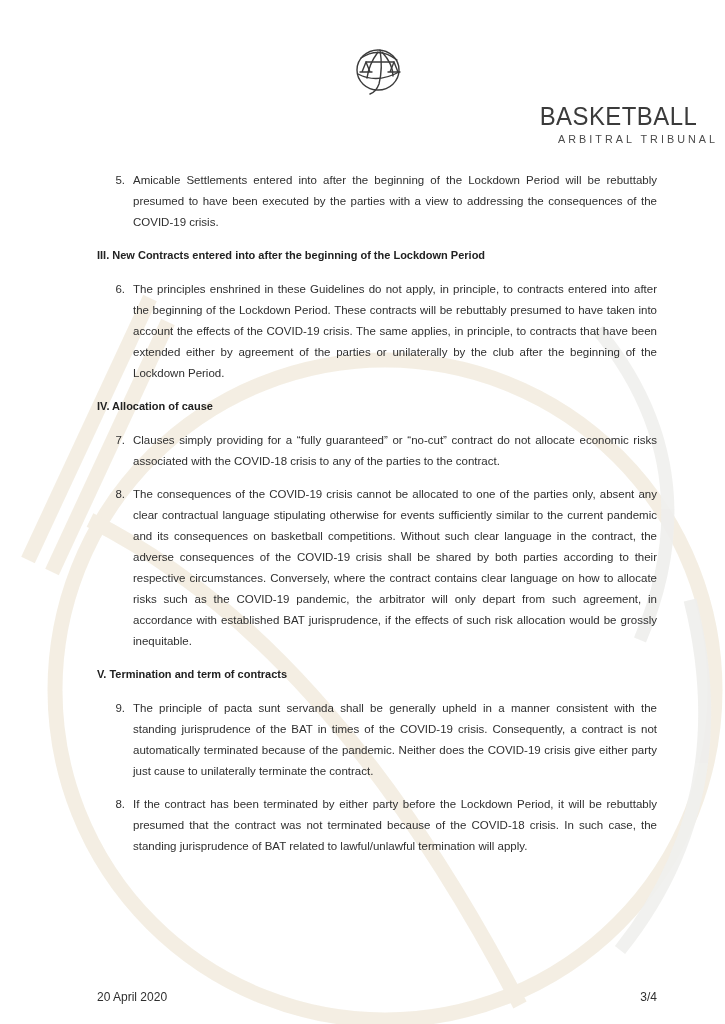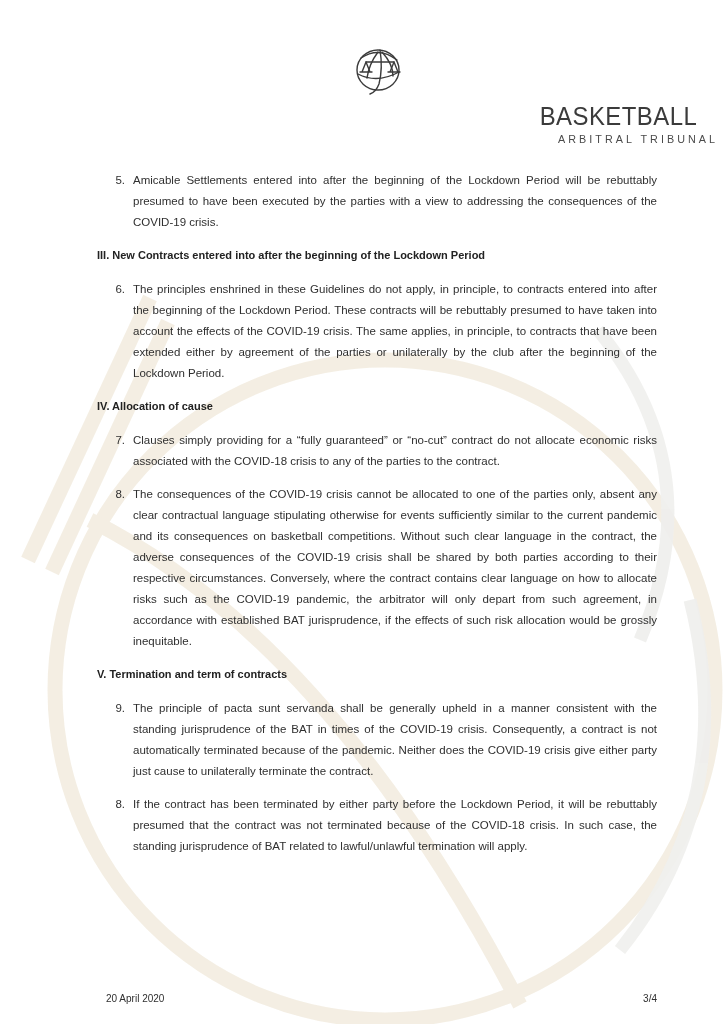--- a/index.html
+++ b/index.html
@@ -88,23 +88,22 @@
     text-align-last: justify;
   }
   
   .doc-footer {
     position: absolute;
     bottom: 20px;
     left: 97px;
     right: 68px;
     display: flex;
     justify-content: space-between;
-    font-size: 10px;
+    font-size: 12px;
     color: #2f2f2f;
-    margin-left: 9px;
   }
 </style>
 </head>
 <body>
 
 <svg class="watermark" viewBox="0 0 725 1024" xmlns="http://www.w3.org/2000/svg" aria-hidden="true">
   <g fill="none" stroke="#f3ede1" stroke-width="15" opacity="0.9">
     <circle cx="385" cy="690" r="330"></circle>
     <path d="M 150 298 L 28 560"></path>
     <path d="M 168 322 L 52 572"></path>

